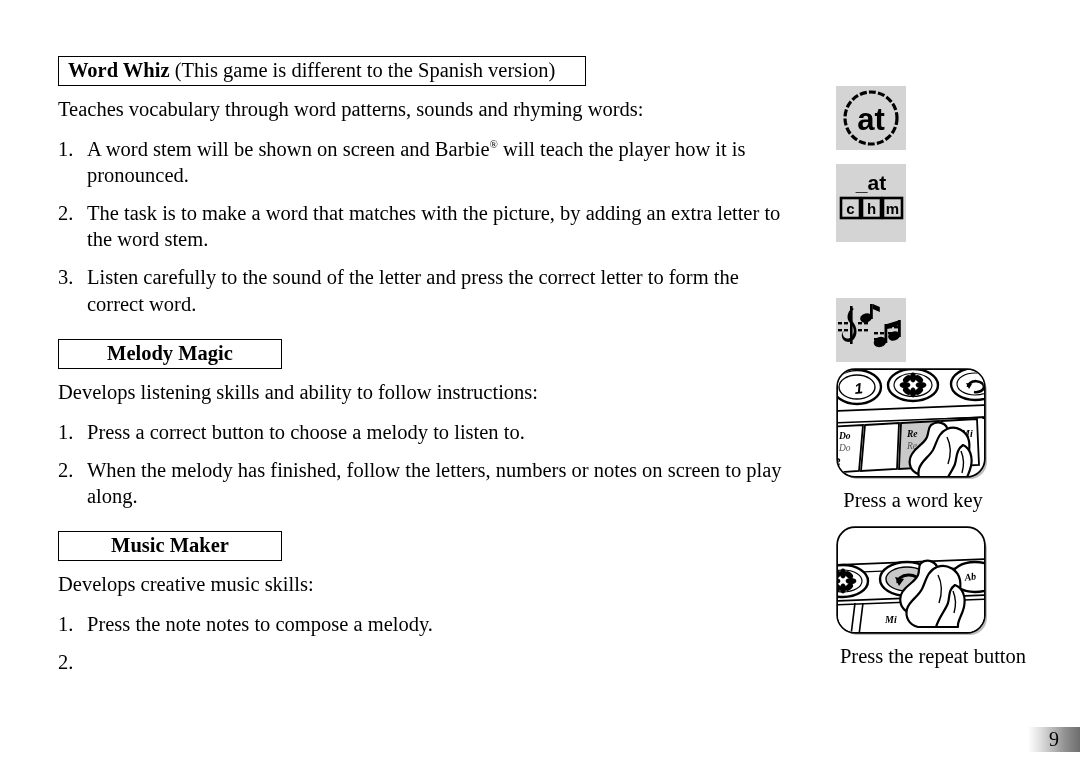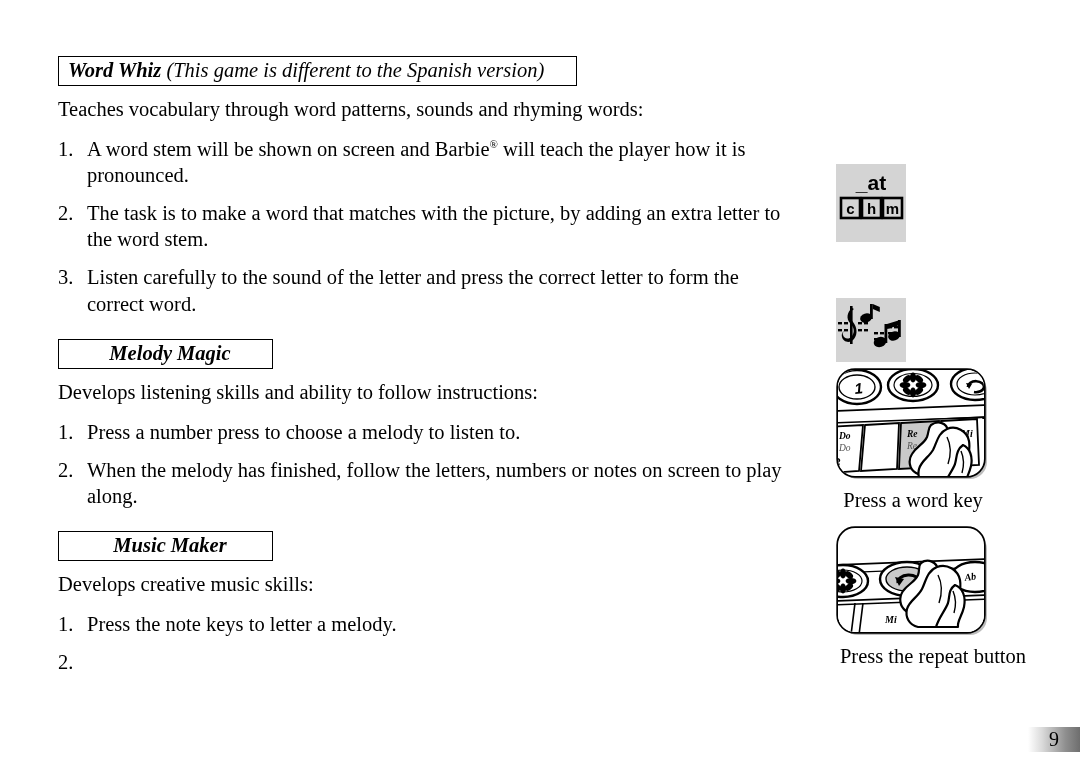--- a/index.html
+++ b/index.html
@@ -20,23 +20,22 @@
   .text-col {
     position: absolute;
     left: 58px;
     top: 56px;
     width: 730px;
   }
 
   .section-box {
     display: inline-block;
     border: 1.6px solid #000;
-    padding: 2px 0 3px 9px;
+    padding: 2px 9px 3px 9px;
     line-height: 1.12;
-    font-style: italic;
   }
   .section-box.wide { display: block; width: 508px; }
   .section-box.narrow { display: block; width: 204px; text-align: center; }
 
   .sec-title {
     font-weight: bold;
     font-size: 20.5px;
   }
   .sec-note {
     font-weight: normal;
@@ -133,47 +132,53 @@
     </ol>
   </div>
 
   <div>
     <div class="section-box narrow">
       <span class="sec-title">Melody Magic</span>
     </div>
     <p class="lead">Develops listening skills and ability to follow instructions:</p>
     <ol class="steps">
       <li>
-        <span class="num">1.</span><span>Press a number press to choose a melody to listen to.</span>
+        <span class="num">1.</span><span>Press a correct button to choose a melody to listen to.</span>
       </li>
       <li>
         <span class="num">2.</span><span>When the melody has finished, follow the letters, numbers or notes on screen to play along.</span>
       </li>
     </ol>
   </div>
 
   <div>
     <div class="section-box narrow">
       <span class="sec-title">Music Maker</span>
     </div>
     <p class="lead">Develops creative music skills:</p>
     <ol class="steps">
       <li>
-        <span class="num">1.</span><span>Press the note keys to letter a melody.</span>
+        <span class="num">1.</span><span>Press the note notes to compose a melody.</span>
       </li>
       <li>
         <span class="num">2.</span>
       </li>
     </ol>
   </div>
 
 </div>
 
 <div class="fig-col">
 
+  <div class="lcd" style="left:46px; top:86px; width:70px; height:64px;">
+    <svg width="70" height="64" viewBox="0 0 70 64">
+      <circle cx="35" cy="32" r="26" fill="none" stroke="#000" stroke-width="3.2" stroke-dasharray="7 2.2"></circle>
+      <text x="35" y="44" text-anchor="middle" font-family="'Liberation Sans', sans-serif" font-size="31" font-weight="bold" fill="#000">at</text>
+    </svg>
+  </div>
 
   <div class="lcd" style="left:46px; top:164px; width:70px; height:78px;">
     <svg width="70" height="62" viewBox="0 0 70 62">
       <text x="35" y="26" text-anchor="middle" font-family="'Liberation Sans', sans-serif" font-size="21" font-weight="bold" fill="#000">_at</text>
       <g stroke="#000" stroke-width="2.6" fill="none">
         <rect x="5" y="34" width="19" height="20"></rect>
         <rect x="26" y="34" width="19" height="20"></rect>
         <rect x="47" y="34" width="19" height="20"></rect>
       </g>
       <text x="14.5" y="50" text-anchor="middle" font-family="'Liberation Sans', sans-serif" font-size="15" font-weight="bold" fill="#000">c</text>

